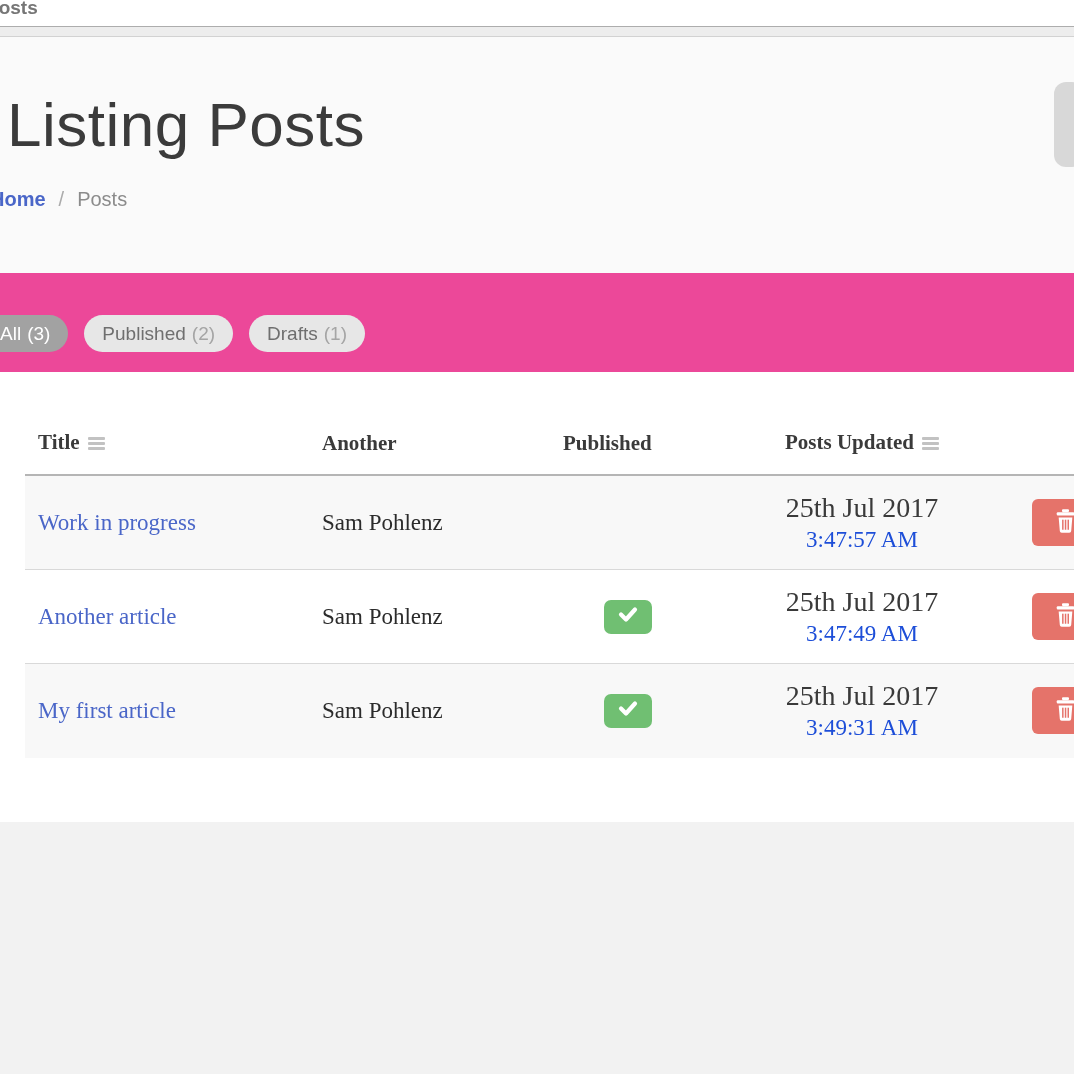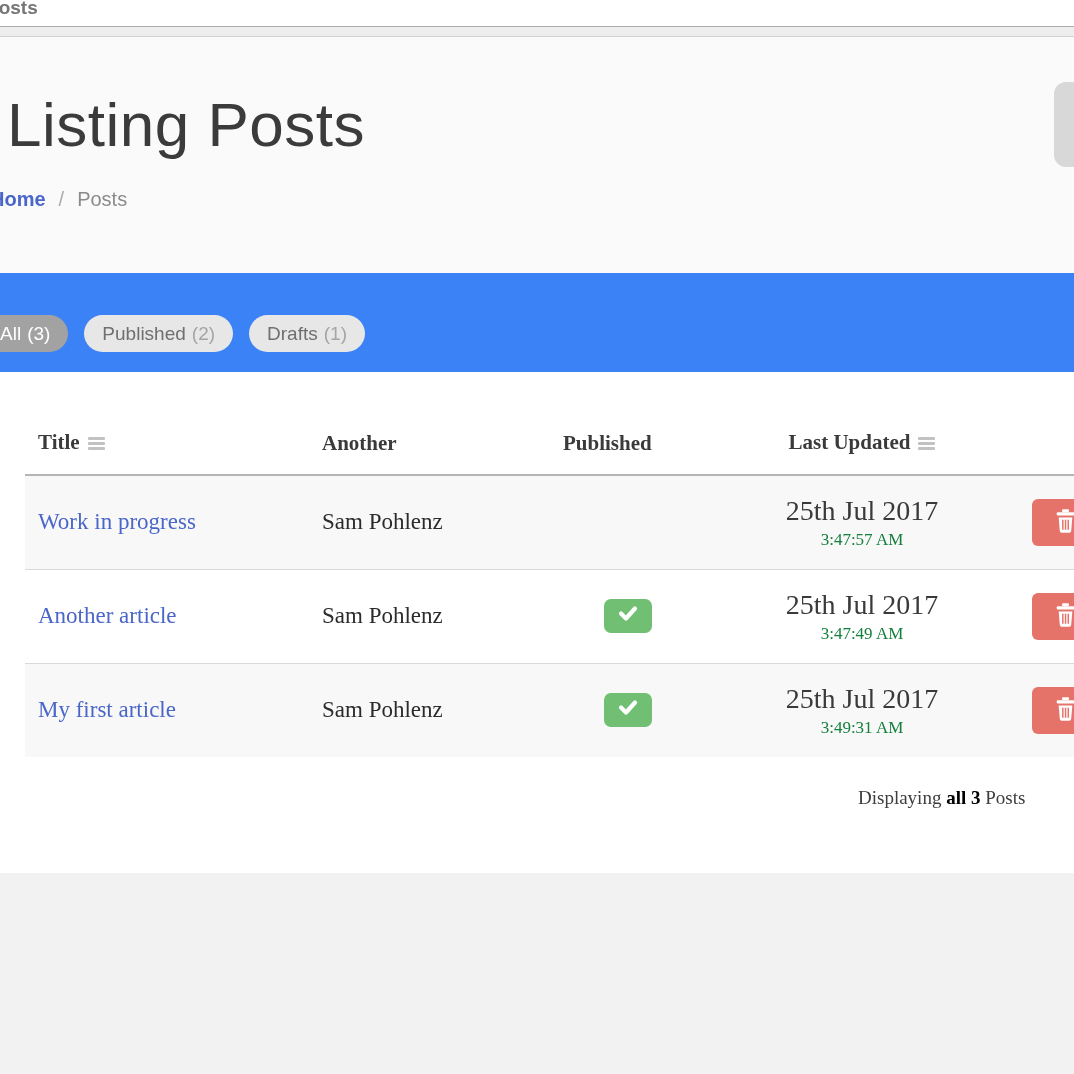--- a/index.html
+++ b/index.html
@@ -63,21 +63,21 @@
     color: var(--accent-link, #4a66c8);
     font-weight: 700;
     text-decoration: none;
   }
   .breadcrumb .crumb-sep { color: #ababab; margin: 0 13px; }
   .breadcrumb .crumb-current { color: #8b8b8b; }
 
   
   .scopes-bar {
     height: 99px;
-    background: #3b82f6;
+    background: #ec4899;
     padding-top: 42px;
     flex: 0 0 auto;
     overflow: hidden;
   }
   .scopes {
     display: flex;
     margin-left: -18px;
     gap: 16px;
     list-style: none;
   }
@@ -159,21 +159,21 @@
     display: inline-flex;
     align-items: center;
     justify-content: center;
     width: 48px;
     height: 34px;
     border-radius: 7px;
     background: var(--badge-green, #70bf72);
   }
   td.cell-updated { text-align: center; }
   .date-main { font-size: 28px; color: #3a3a3a; }
-  .date-sub  { font-size: 17px; color: #15803d; margin-top: 3px; }
+  .date-sub  { font-size: 23px; color: #1d4ed8; margin-top: 3px; }
 
   .trash-button {
     display: flex;
     align-items: center;
     justify-content: center;
     width: 66px;
     height: 47px;
     border-radius: 6px;
     background: var(--danger-red, #e5736a);
     border: none;
@@ -252,21 +252,21 @@
         <th class="col-title">
           <span>Title</span><span class="sort-icon"><svg width="17" height="13" viewBox="0 0 17 13">
                 <rect y="0" width="17" height="3" rx="1"></rect>
                 <rect y="5" width="17" height="3" rx="1"></rect>
                 <rect y="10" width="17" height="3" rx="1"></rect>
               </svg></span>
         </th>
         <th class="col-author">Another</th>
         <th class="col-published">Published</th>
         <th class="col-updated">
-          <span>Last Updated</span><span class="sort-icon"><svg width="17" height="13" viewBox="0 0 17 13">
+          <span>Posts Updated</span><span class="sort-icon"><svg width="17" height="13" viewBox="0 0 17 13">
                 <rect y="0" width="17" height="3" rx="1"></rect>
                 <rect y="5" width="17" height="3" rx="1"></rect>
                 <rect y="10" width="17" height="3" rx="1"></rect>
               </svg></span>
         </th>
         <th class="col-actions"></th>
       </tr>
     </thead>
     <tbody>
       <tr>
@@ -342,18 +342,17 @@
                   <rect x="8.1" y="12" width="1.7" height="11.5" fill="#e5736a"></rect>
                   <rect x="11.2" y="12" width="1.7" height="11.5" fill="#e5736a"></rect>
                   <rect x="14.3" y="12" width="1.7" height="11.5" fill="#e5736a"></rect>
                 </svg></span>
             </button>
         </td>
       </tr>
     </tbody>
   </table>
 
-  <div class="pagination-info"><span>Displaying</span> <b>all 3</b> <span>Posts</span></div>
 </div>
 
 <div class="page-footer"></div>
 
 <div class="scrollbar-thumb"></div>
 
 </body></html>

